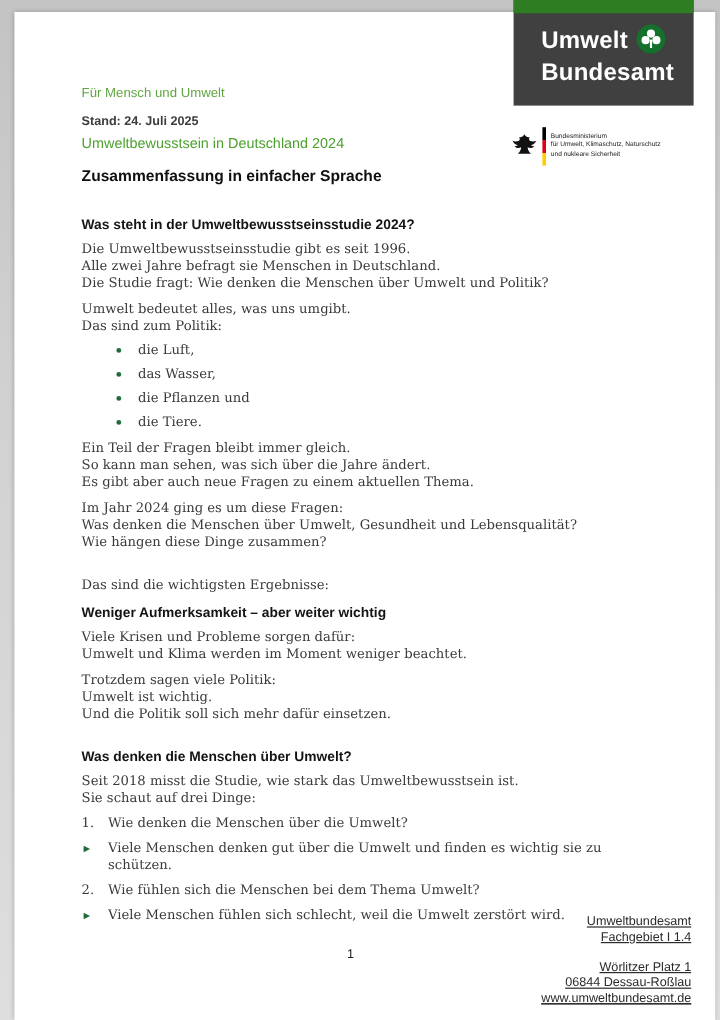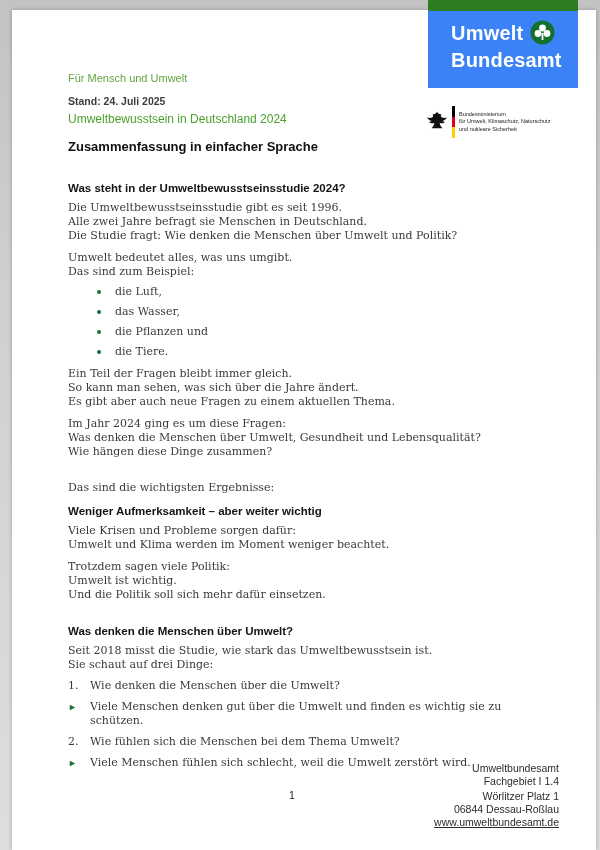--- a/index.html
+++ b/index.html
@@ -6,21 +6,21 @@
   body{
     width:600px;height:850px;position:relative;overflow:hidden;
     background:linear-gradient(180deg,#c3c3c3 0%,#d0d0d0 35%,#dedede 100%);
     font-family:"Liberation Sans",sans-serif;
   }
   .page{
     position:absolute;left:12px;top:10px;width:584px;height:840px;
     background:#ffffff;box-shadow:0 0 4px rgba(0,0,0,0.25);
   }
   
-  .uba-logo{position:absolute;left:416px;top:-10px;width:150px;height:88px;background:#3b82f6;}
+  .uba-logo{position:absolute;left:416px;top:-10px;width:150px;height:88px;background:#404040;}
   .uba-logo .band{position:absolute;left:0;top:0;right:0;height:11px;background:#2e7d22;}
   .logo-text{position:absolute;left:23px;top:20px;color:#fff;font-weight:bold;
     font-size:20px;line-height:22px;letter-spacing:0.2px;}
   .logo-line{white-space:nowrap;}
   .emblem{display:inline-block;vertical-align:-5px;margin-left:7px;}
   
   .ministry{position:absolute;left:414px;top:96px;display:flex;align-items:center;gap:4px;}
   .eagle{flex:none;}
   .tricolor{flex:none;width:3px;height:32px;
     background:linear-gradient(#000 0 33.3%,#e1001a 33.3% 66.6%,#ffce00 66.6% 100%);}
@@ -39,23 +39,23 @@
   .para.tight{margin-top:7px;}
   .para.gap{margin-top:22px;}
   .bullets{margin-top:1px;}
   .bullet{display:flex;margin-top:6px;align-items:flex-start;}
   .dot{flex:none;width:4px;height:4px;border-radius:50%;background:#1e6b38;margin:5px 14px 0 29px;}
   .item{display:flex;margin-top:7px;align-items:flex-start;}
   .num-marker{flex:none;width:22px;}
   .arrow-marker{flex:none;width:22px;font-size:9px;line-height:14px;color:#1e6b38;}
   .item-text{max-width:432px;}
   
-  .footer-address{position:absolute;right:37px;top:752px;text-align:right;
-    font-size:10.5px;line-height:13px;color:#2b2b2b;}
-  .footer-address .grp{margin-top:2px;}
+  .footer-address{position:absolute;right:20px;top:752px;text-align:right;
+    font-size:10.5px;line-height:13px;color:#2b2b2b;text-decoration:underline;}
+  .footer-address .grp{margin-top:12px;}
   .weblink{text-decoration:underline;color:#2b2b2b;cursor:pointer;}
   .page-num{position:absolute;left:0;width:560px;top:779px;text-align:center;
     font-size:10.5px;color:#222;}
 </style>
 </head>
 <body>
 
 <div class="page">
 
   <div class="uba-logo">
@@ -93,21 +93,21 @@
     <div class="doc-subtitle">Zusammenfassung in einfacher Sprache</div>
 
     <div class="sec-h mt-sec1">Was steht in der Umweltbewusstseinsstudie 2024?</div>
     <div class="para tight">
       <div>Die Umweltbewusstseinsstudie gibt es seit 1996.</div>
       <div>Alle zwei Jahre befragt sie Menschen in Deutschland.</div>
       <div>Die Studie fragt: Wie denken die Menschen über Umwelt und Politik?</div>
     </div>
     <div class="para">
       <div>Umwelt bedeutet alles, was uns umgibt.</div>
-      <div>Das sind zum Beispiel:</div>
+      <div>Das sind zum Politik:</div>
     </div>
 
     <div class="bullets">
       <div class="bullet">
           <span class="dot"></span>
           <span class="item-text">die Luft,</span>
         </div>
       <div class="bullet">
           <span class="dot"></span>
           <span class="item-text">das Wasser,</span>

